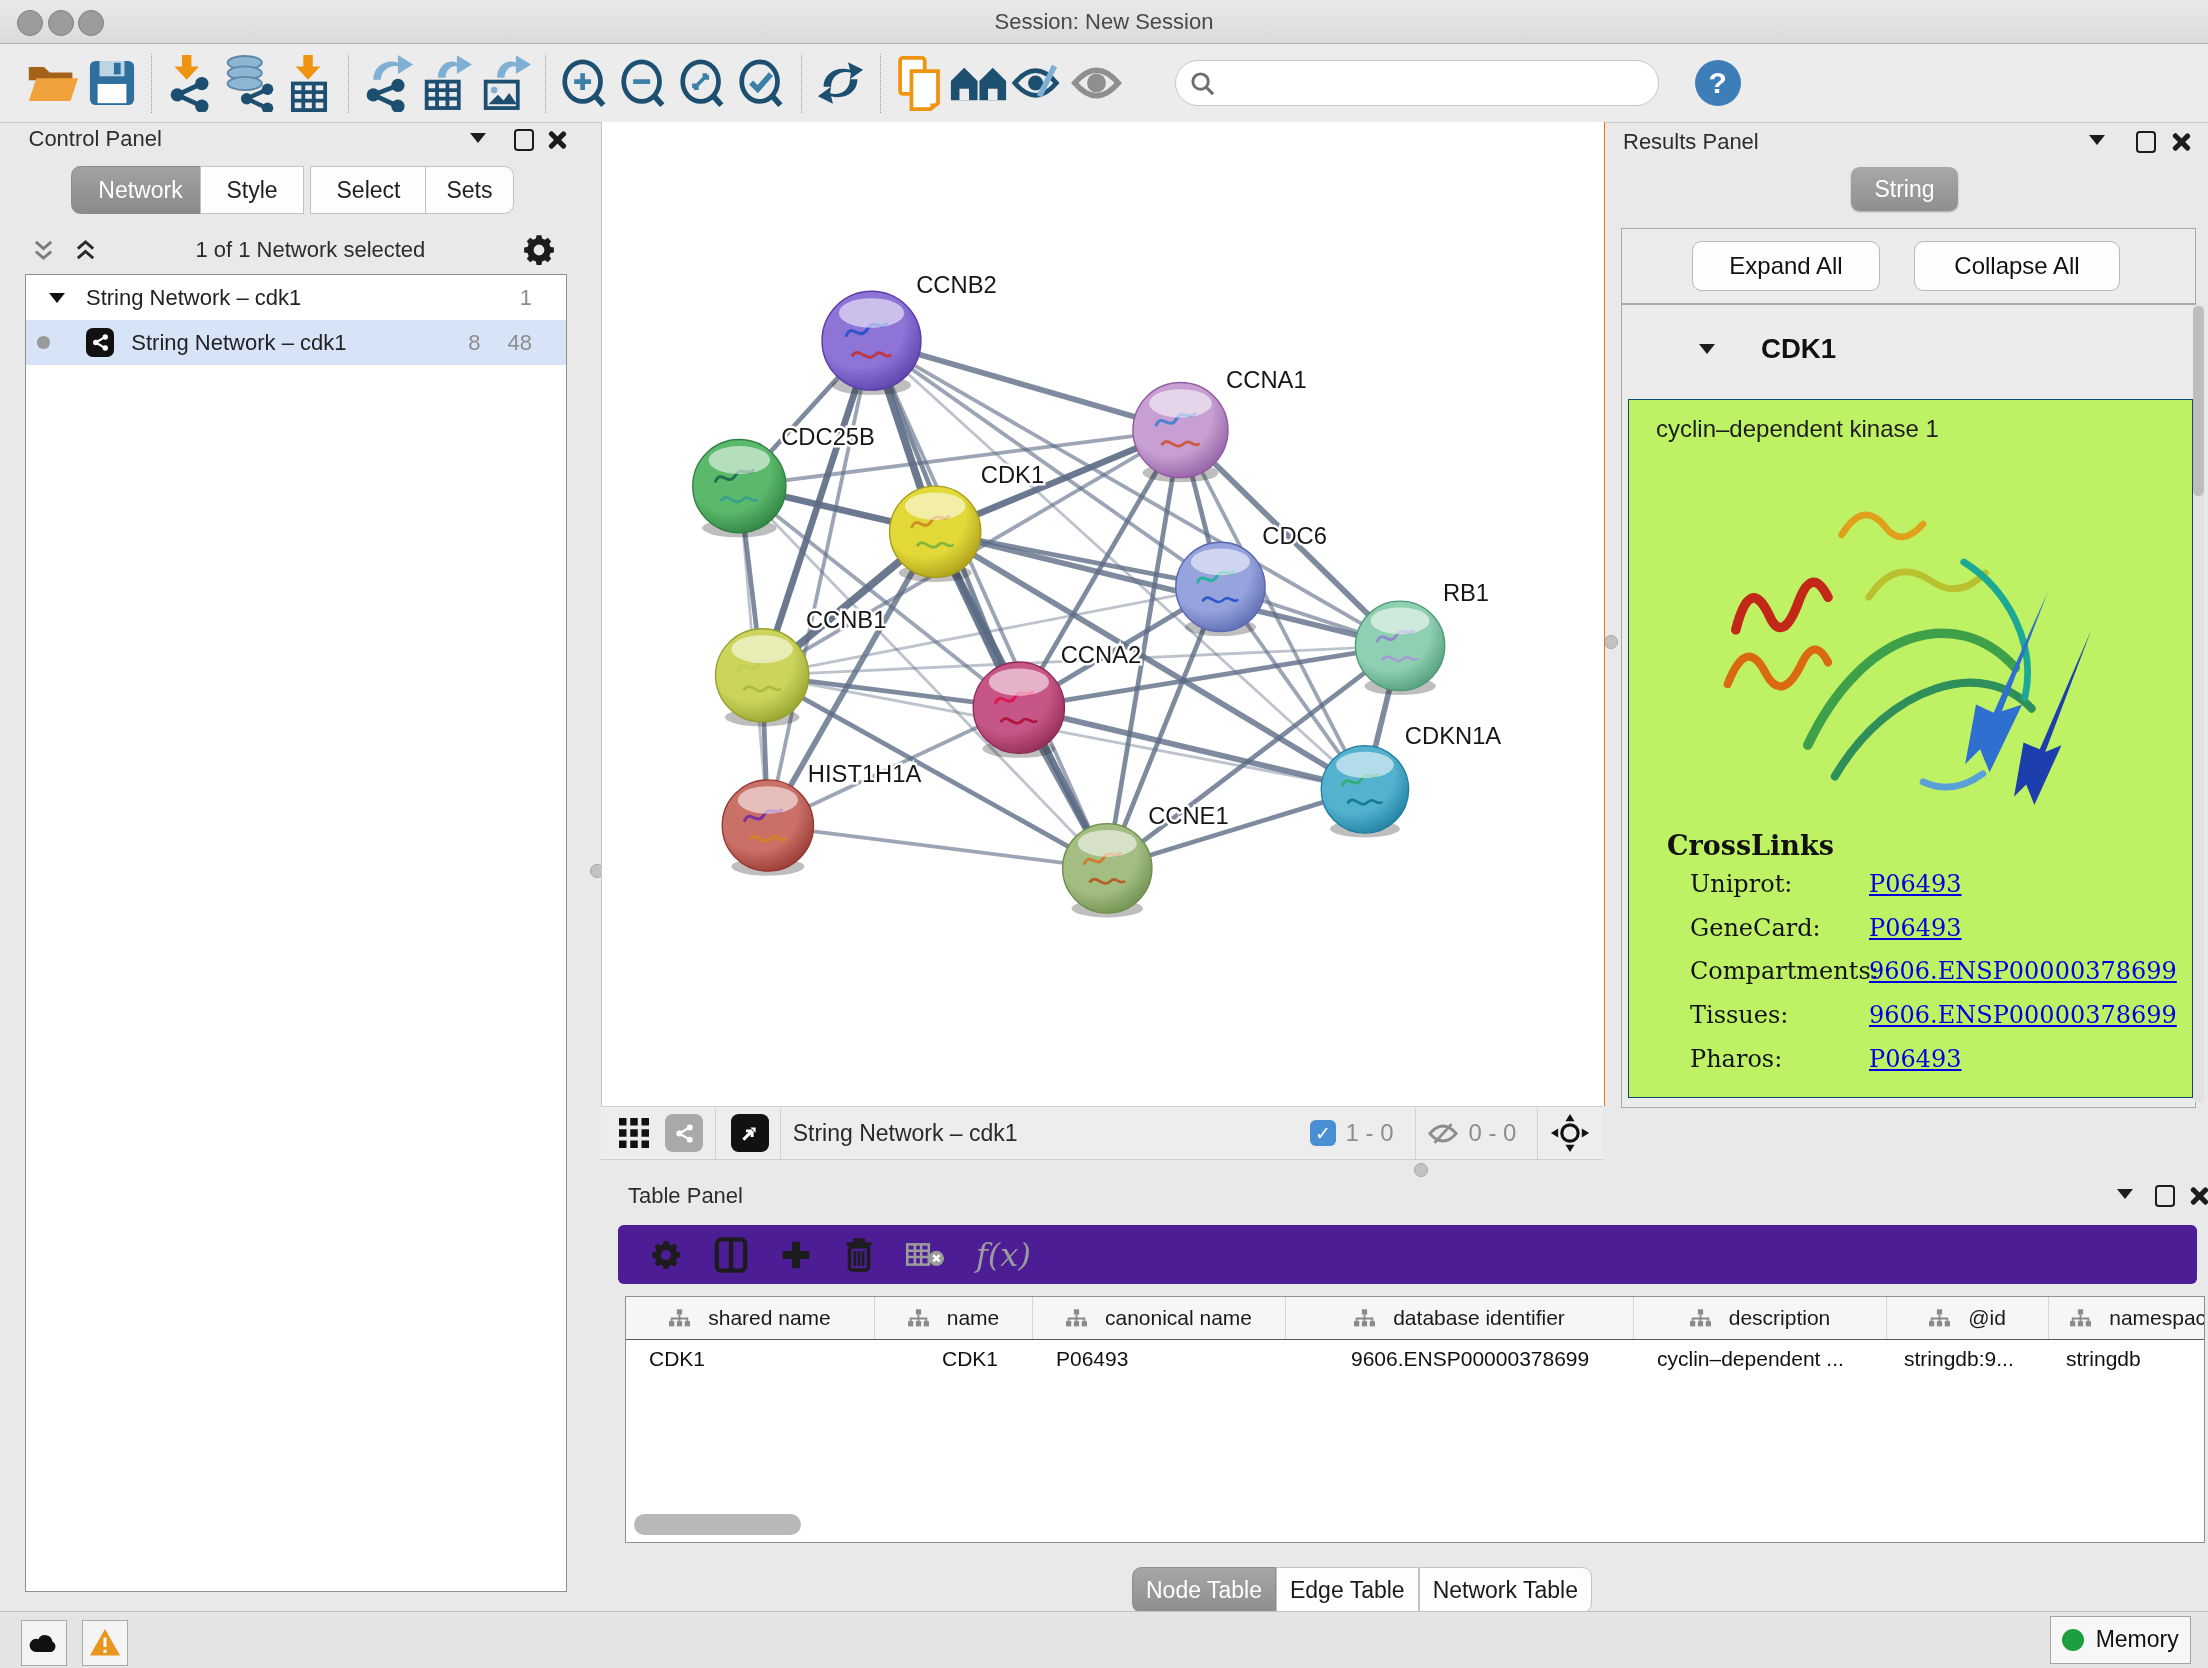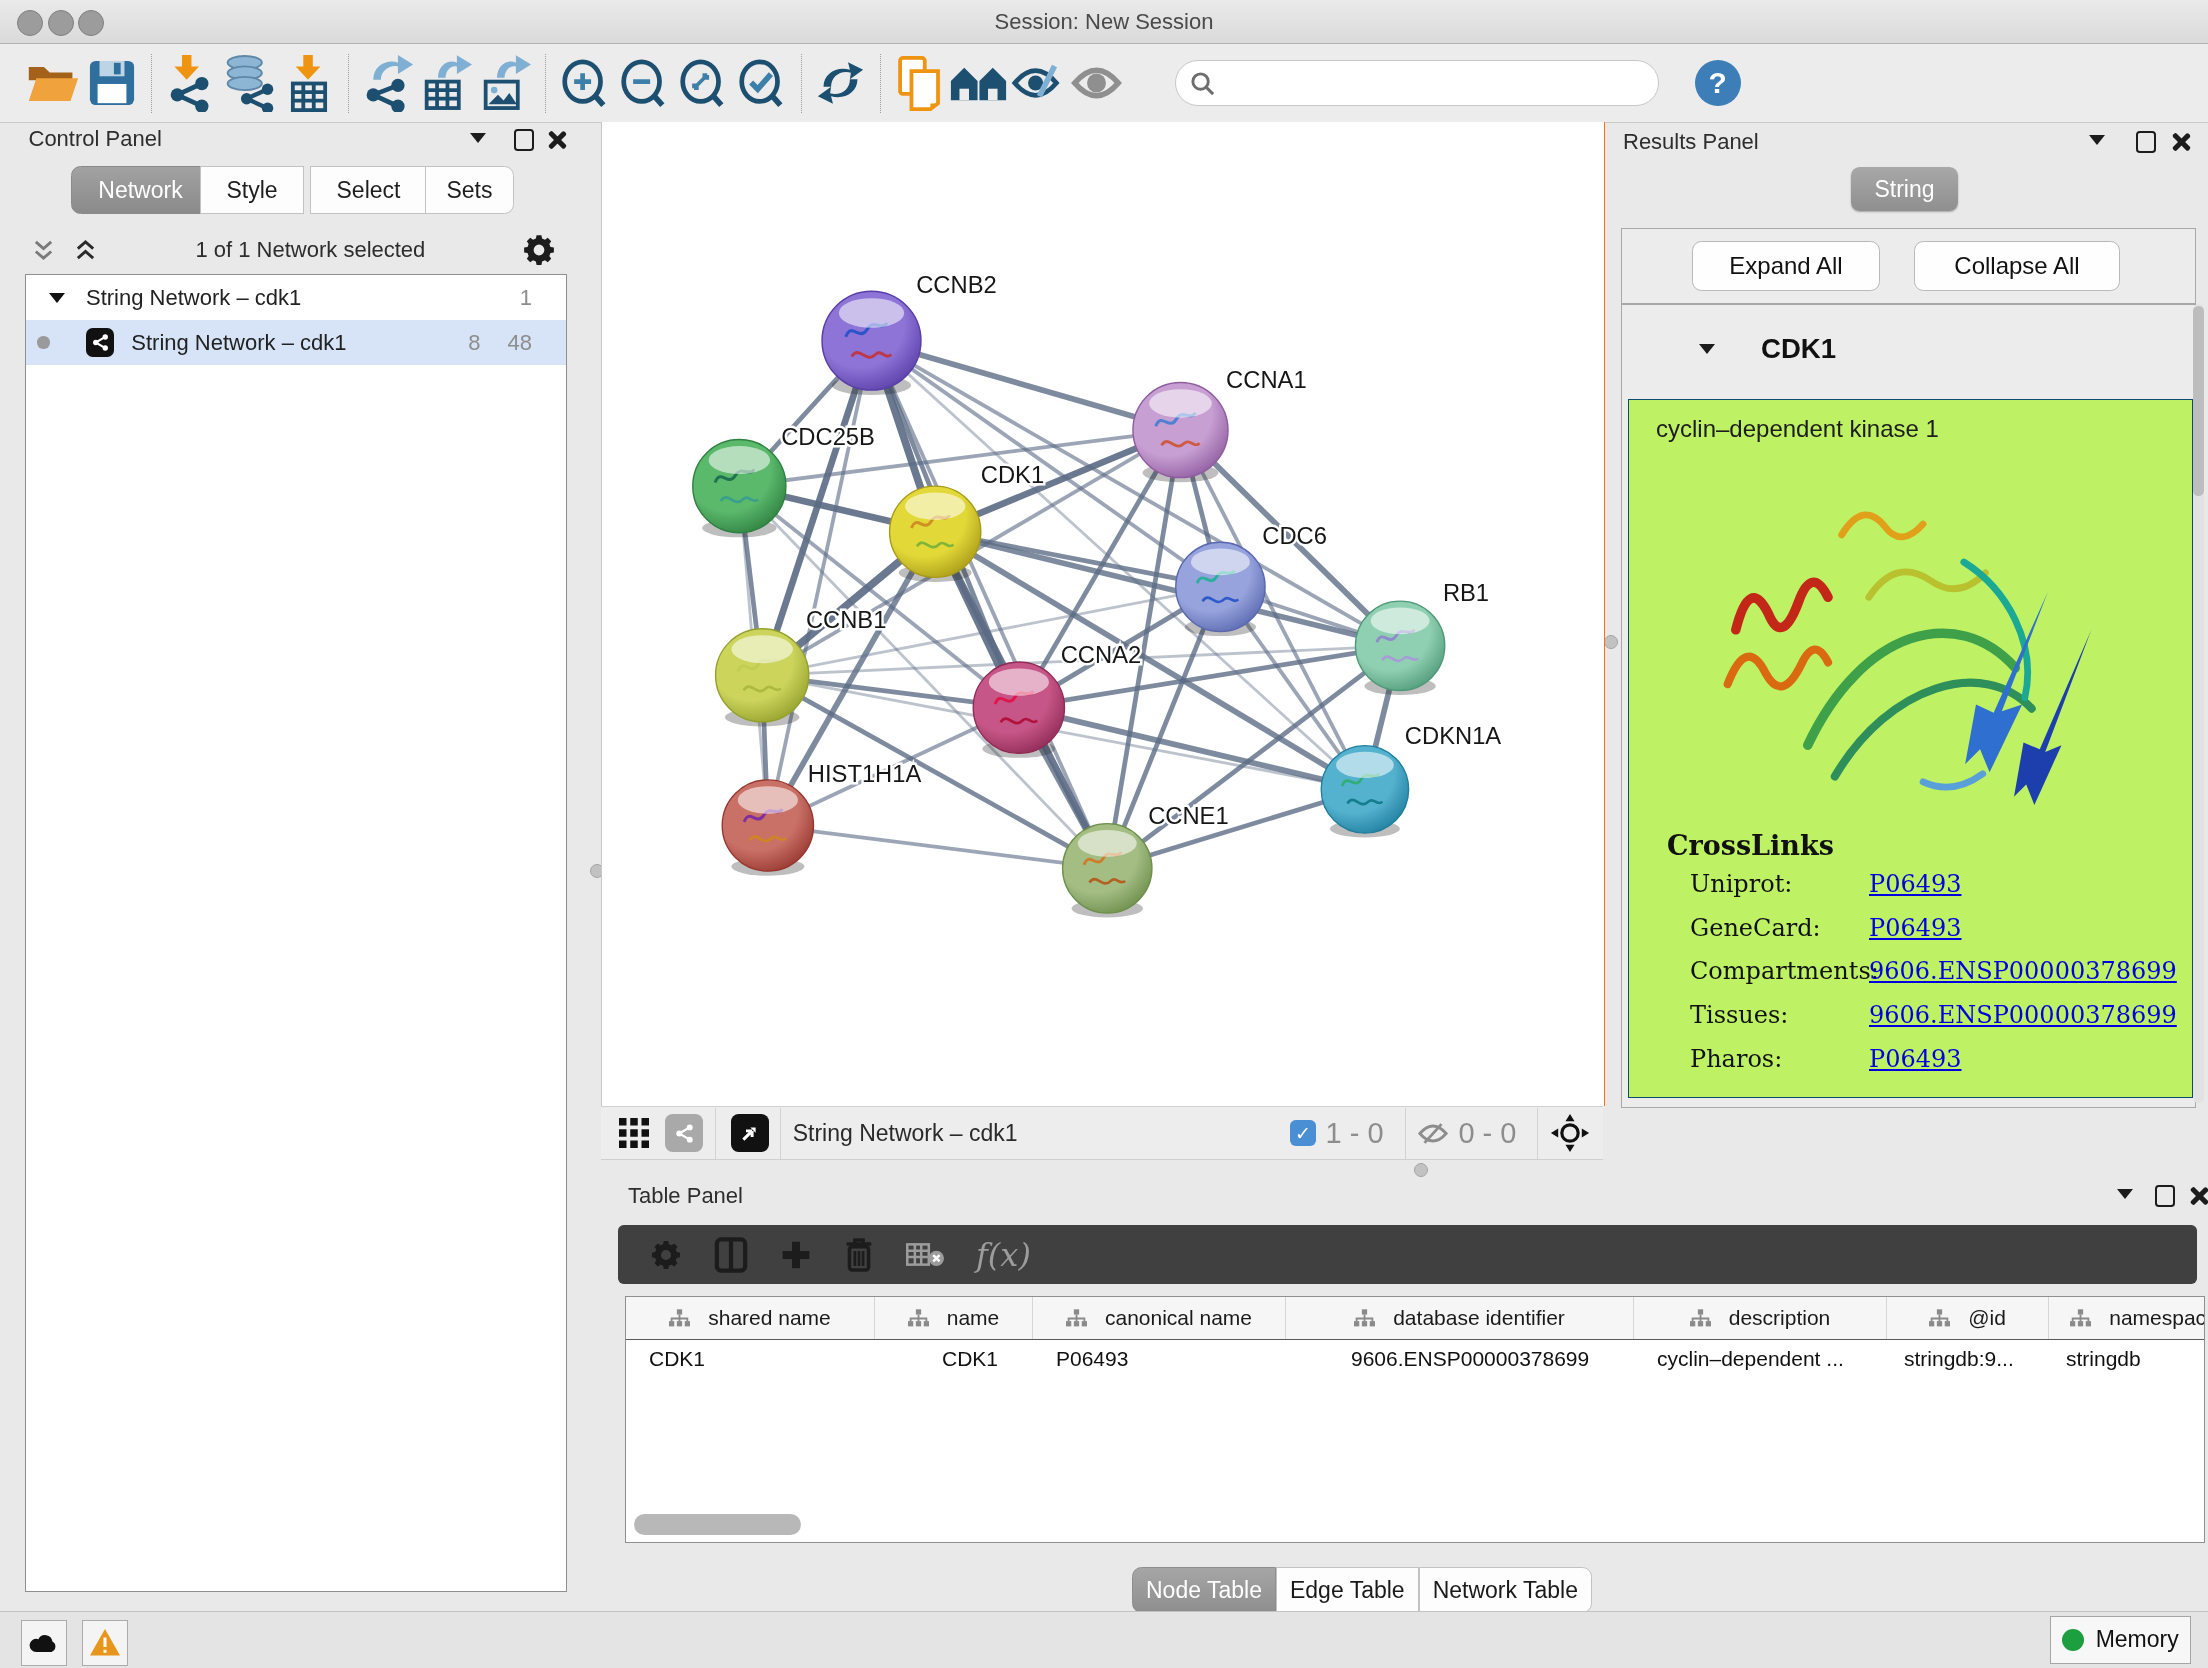--- a/index.html
+++ b/index.html
@@ -50,21 +50,21 @@
   .canvas{left:601px;top:122px;width:1002px;height:984px;background:#ffffff;
     border-left:1px solid #c6c6c6;border-right:1px solid #f97316;}
   .viewbar{left:601px;top:1106px;width:1002px;height:52px;background:#ededed;
     border-top:1px solid #cfcfcf;border-bottom:1px solid #cfcfcf;display:flex;align-items:center;}
   .vsep{width:0;height:51px;border-left:1px solid #d2d2d2;margin:0 11.4px;}
   .viewtitle{font-size:23px;color:#2a2a2a;}
   .graybtn{width:38px;height:38px;border-radius:7.6px;background:#a9a9a9;display:flex;
     align-items:center;justify-content:center;}
   .blackbtn{width:38px;height:38px;border-radius:7.6px;background:#111;display:flex;
     align-items:center;justify-content:center;}
-  .counttxt{font-size:29px;color:#8d8d8d;margin:0 9.5px;}
+  .counttxt{font-size:24px;color:#8d8d8d;margin:0 9.5px;}
   .checkbox{width:26px;height:26px;border-radius:5.7px;background:#4a8fd3;color:#fff;
     font-size:19px;display:flex;align-items:center;justify-content:center;}
   .handle{position:absolute;width:12.4px;height:12.4px;border-radius:50%;background:#c2c2c2;
     border:1px solid #a5a5a5;}
   
   .rtab{left:1851px;top:167px;width:107px;height:44px;border-radius:8.6px;
     background:linear-gradient(#a8a8a8,#8f8f8f);color:#fff;font-size:23px;
     display:flex;align-items:center;justify-content:center;box-shadow:0 1px 1.9px rgba(0,0,0,.3);}
   .rbox{position:absolute;background:#ececec;border:1.9px solid #a8a8a8;}
   .wbtn{position:absolute;height:48px;background:#fefefe;border:1px solid #b9b9b9;border-radius:9.5px;
@@ -73,21 +73,21 @@
   .descrow{position:absolute;left:1628px;top:399px;width:563px;height:697px;
     background:#bef264;border:1px solid #0c4a6e;}
   .desctxt{position:absolute;left:27px;top:15px;font-size:24px;color:#1c1c1c;}
   .xlinks{font-family:"DejaVu Serif",serif;}
   .xltitle{position:absolute;font-size:27px;font-weight:bold;color:#111;}
   .xrow{position:absolute;font-size:24px;color:#111;}
   .xval{color:#0000e0;text-decoration:underline;}
   .vscroll{position:absolute;left:2193px;top:304px;width:11.4px;height:799px;background:#e2e2e2;border-radius:5.7px;}
   .vthumb{position:absolute;left:2193px;top:306px;width:11.4px;height:190px;background:#bdbdbd;border-radius:5.7px;}
   
-  .ttools{left:618px;top:1225px;width:1579px;height:59px;background:#404040;border-radius:5.7px;
+  .ttools{left:618px;top:1225px;width:1579px;height:59px;background:#4c1d95;border-radius:5.7px;
     display:flex;align-items:center;}
   .titem{margin-left:32px;display:flex;align-items:center;}
   .fx{font-family:"DejaVu Serif",serif;font-style:italic;font-size:32px;color:#9c9c9c;}
   .tablebox{left:625px;top:1296px;width:1578px;height:245px;background:#fff;
     border:1.9px solid #8f8f8f;overflow:hidden;}
   .thdr{display:flex;height:42px;background:#f6f6f6;border-bottom:1.9px solid #5a5a5a;}
   .th{display:flex;align-items:center;justify-content:center;font-size:21px;color:#1a1a1a;
     border-right:1px solid #d6d6d6;box-sizing:border-box;gap:18px;flex:0 0 auto;}
   .trdata{display:flex;height:38px;align-items:center;}
   .td{font-size:21px;color:#111;padding-left:23px;box-sizing:border-box;flex:0 0 auto;

